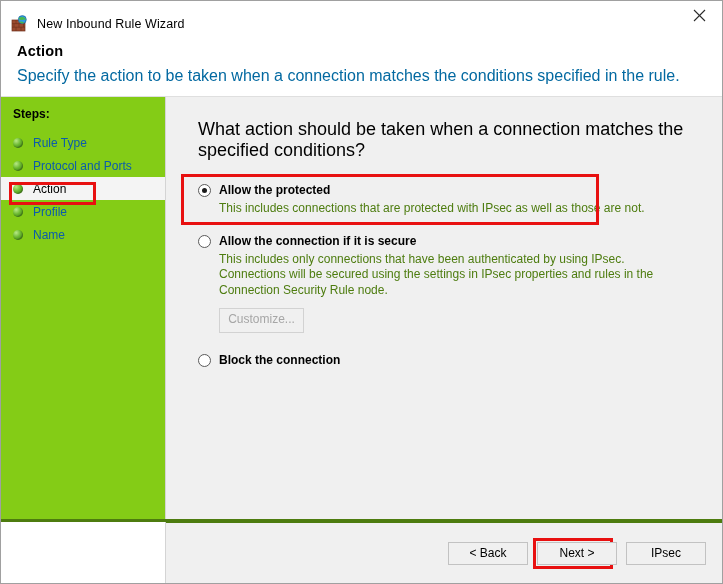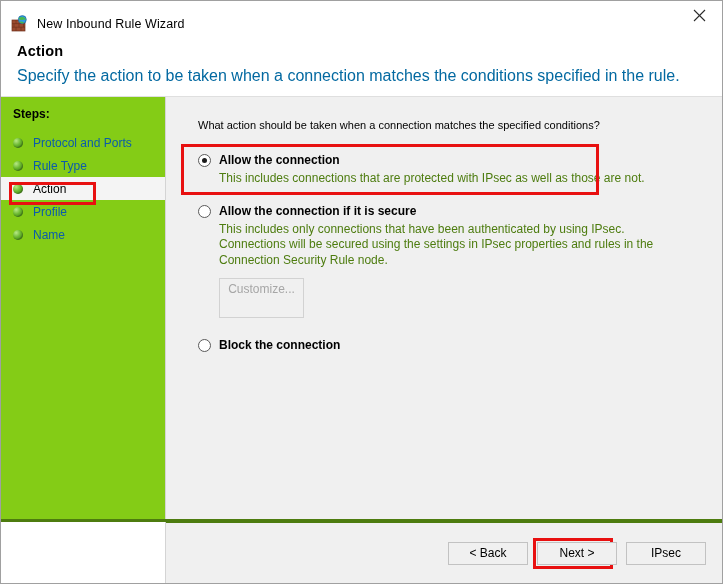--- a/index.html
+++ b/index.html
@@ -148,21 +148,21 @@
 
   
   .main {
     flex: 1 1 auto;
     background: #f0f0f0;
     position: relative;
     padding: 22px 20px 0 32px;
     box-sizing: border-box;
   }
   .question {
-    font-size: 11px;
+    font-size: 18px;
     color: #000000;
     margin-bottom: 22px;
   }
   .options { position: relative; }
   .option {
     position: relative;
     margin-bottom: 2px;
   }
   .option-row {
     display: flex;
@@ -201,21 +201,21 @@
   .option-desc {
     font-size: 12px;
     color: #4d7c0f;
     line-height: 15.5px;
     margin: 3px 0 0 21px;
     max-width: 440px;
   }
   .customize-btn {
     margin: 10px 0 0 21px;
     width: 85px;
-    height: 40px;
+    height: 25px;
     background: #f0f0f0;
     border: 1px solid #d2d2d2;
     color: #a6a6a6;
     font-size: 12px;
     font-family: "Liberation Sans", sans-serif;
     line-height: 21px;
     text-align: center;
     box-sizing: border-box;
   }
 
@@ -319,26 +319,26 @@
     <div class="header-sub">Specify the action to be taken when a connection matches the conditions specified in the rule.</div>
   </div>
 
   <div class="body">
 
     <div class="sidebar">
       <div class="steps-label">Steps:</div>
 
       <div class="step">
         <span class="step-bullet"></span>
-        <span class="step-label">Protocol and Ports</span>
+        <span class="step-label">Rule Type</span>
       </div>
 
       <div class="step">
         <span class="step-bullet"></span>
-        <span class="step-label">Rule Type</span>
+        <span class="step-label">Protocol and Ports</span>
       </div>
 
       <div class="step current">
         <span class="step-bullet"></span>
         <span class="step-label">Action</span>
         <span class="annot annot-action-step"></span>
       </div>
 
       <div class="step">
         <span class="step-bullet"></span>
@@ -353,21 +353,21 @@
 
     <div class="main">
       <div class="question">What action should be taken when a connection matches the specified conditions?</div>
 
       <div class="options">
 
         <div class="option">
           <span class="annot annot-allow"></span>
           <div class="option-row">
             <span class="radio checked"></span>
-            <span class="option-title">Allow the connection</span>
+            <span class="option-title">Allow the protected</span>
           </div>
           <div class="option-desc">This includes connections that are protected with IPsec as well as those are not.</div>
         </div>
 
         <div class="spacer-1"></div>
 
         <div class="option">
           <div class="option-row">
             <span class="radio"></span>
             <span class="option-title">Allow the connection if it is secure</span>

